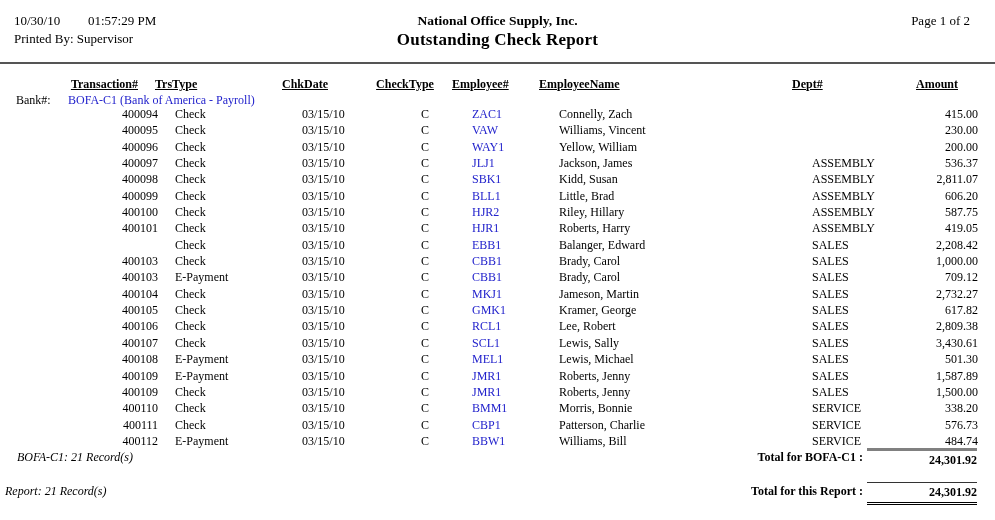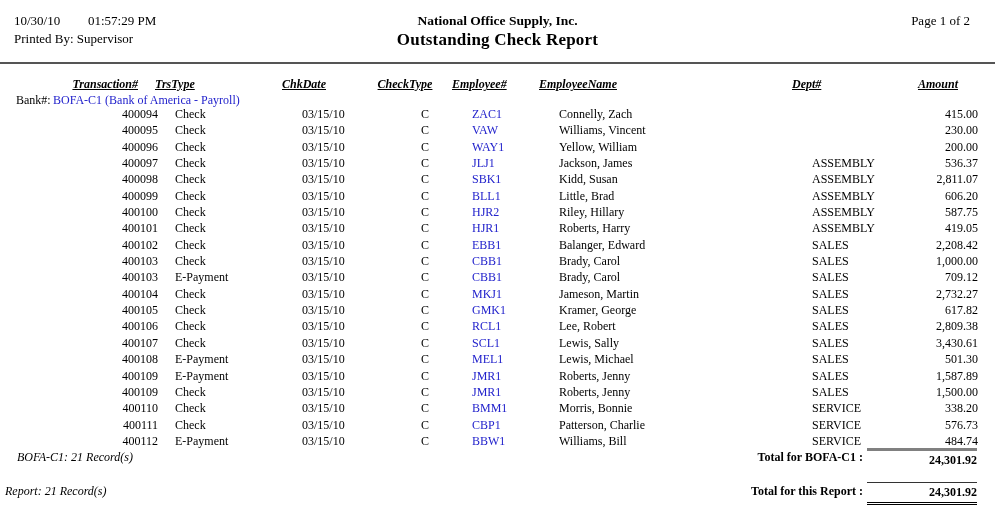--- a/index.html
+++ b/index.html
@@ -20,25 +20,25 @@
   .c-txn {left:0;width:138px;text-align:right;}
   .c-trs {left:155px;}
   .c-date{left:282px;}
   .c-ctype{left:370px;width:70px;text-align:center;}
   .c-emp {left:452px;color:var(--link-blue,#2222CC);}
   .c-name{left:539px;}
   .c-dept{left:792px;}
   .c-amt {left:838px;width:120px;text-align:right;}
 
   .col-hdrs{position:absolute;left:0;right:0;top:76px;height:17px;}
-  .col-hdrs .cell{font-weight:bold;text-decoration:underline;font-style:italic;}
+  .col-hdrs .cell{font-weight:bold;text-decoration:underline;}
 
   .bank-row{position:absolute;left:0;right:0;top:93px;height:16px;font-size:12px;}
   .bank-label{position:absolute;left:16px;font-weight:normal;}
-  .bank-value{position:absolute;left:53px;color:var(--link-blue,#2222CC);}
+  .bank-value{position:absolute;left:68px;color:var(--link-blue,#2222CC);}
 
   .rows{position:absolute;left:0;right:0;top:106px;margin-left:20px;}
   .row{position:relative;height:16.35px;}
 
   
   .summary-row{position:absolute;left:0;right:0;height:22px;font-size:12px;}
   .records{position:absolute;left:5px;top:2px;font-style:italic;}
   .t-label{position:absolute;right:132px;width:260px;top:2px;text-align:right;font-weight:bold;}
   .t-amt{position:absolute;right:18px;width:110px;text-align:right;font-weight:bold;padding-top:2px;}
   .t-amt.bank{border-top:3px solid #808080;}
@@ -149,21 +149,20 @@
         <span class="cell c-txn">400101</span>
         <span class="cell c-trs">Check</span>
         <span class="cell c-date">03/15/10</span>
         <span class="cell c-ctype">C</span>
         <span class="cell c-emp">HJR1</span>
         <span class="cell c-name">Roberts, Harry</span>
         <span class="cell c-dept">ASSEMBLY</span>
         <span class="cell c-amt">419.05</span>
       </div>
       <div class="row">
-        <span class="cell c-txn">400102</span>
         <span class="cell c-trs">Check</span>
         <span class="cell c-date">03/15/10</span>
         <span class="cell c-ctype">C</span>
         <span class="cell c-emp">EBB1</span>
         <span class="cell c-name">Balanger, Edward</span>
         <span class="cell c-dept">SALES</span>
         <span class="cell c-amt">2,208.42</span>
       </div>
       <div class="row">
         <span class="cell c-txn">400103</span>

